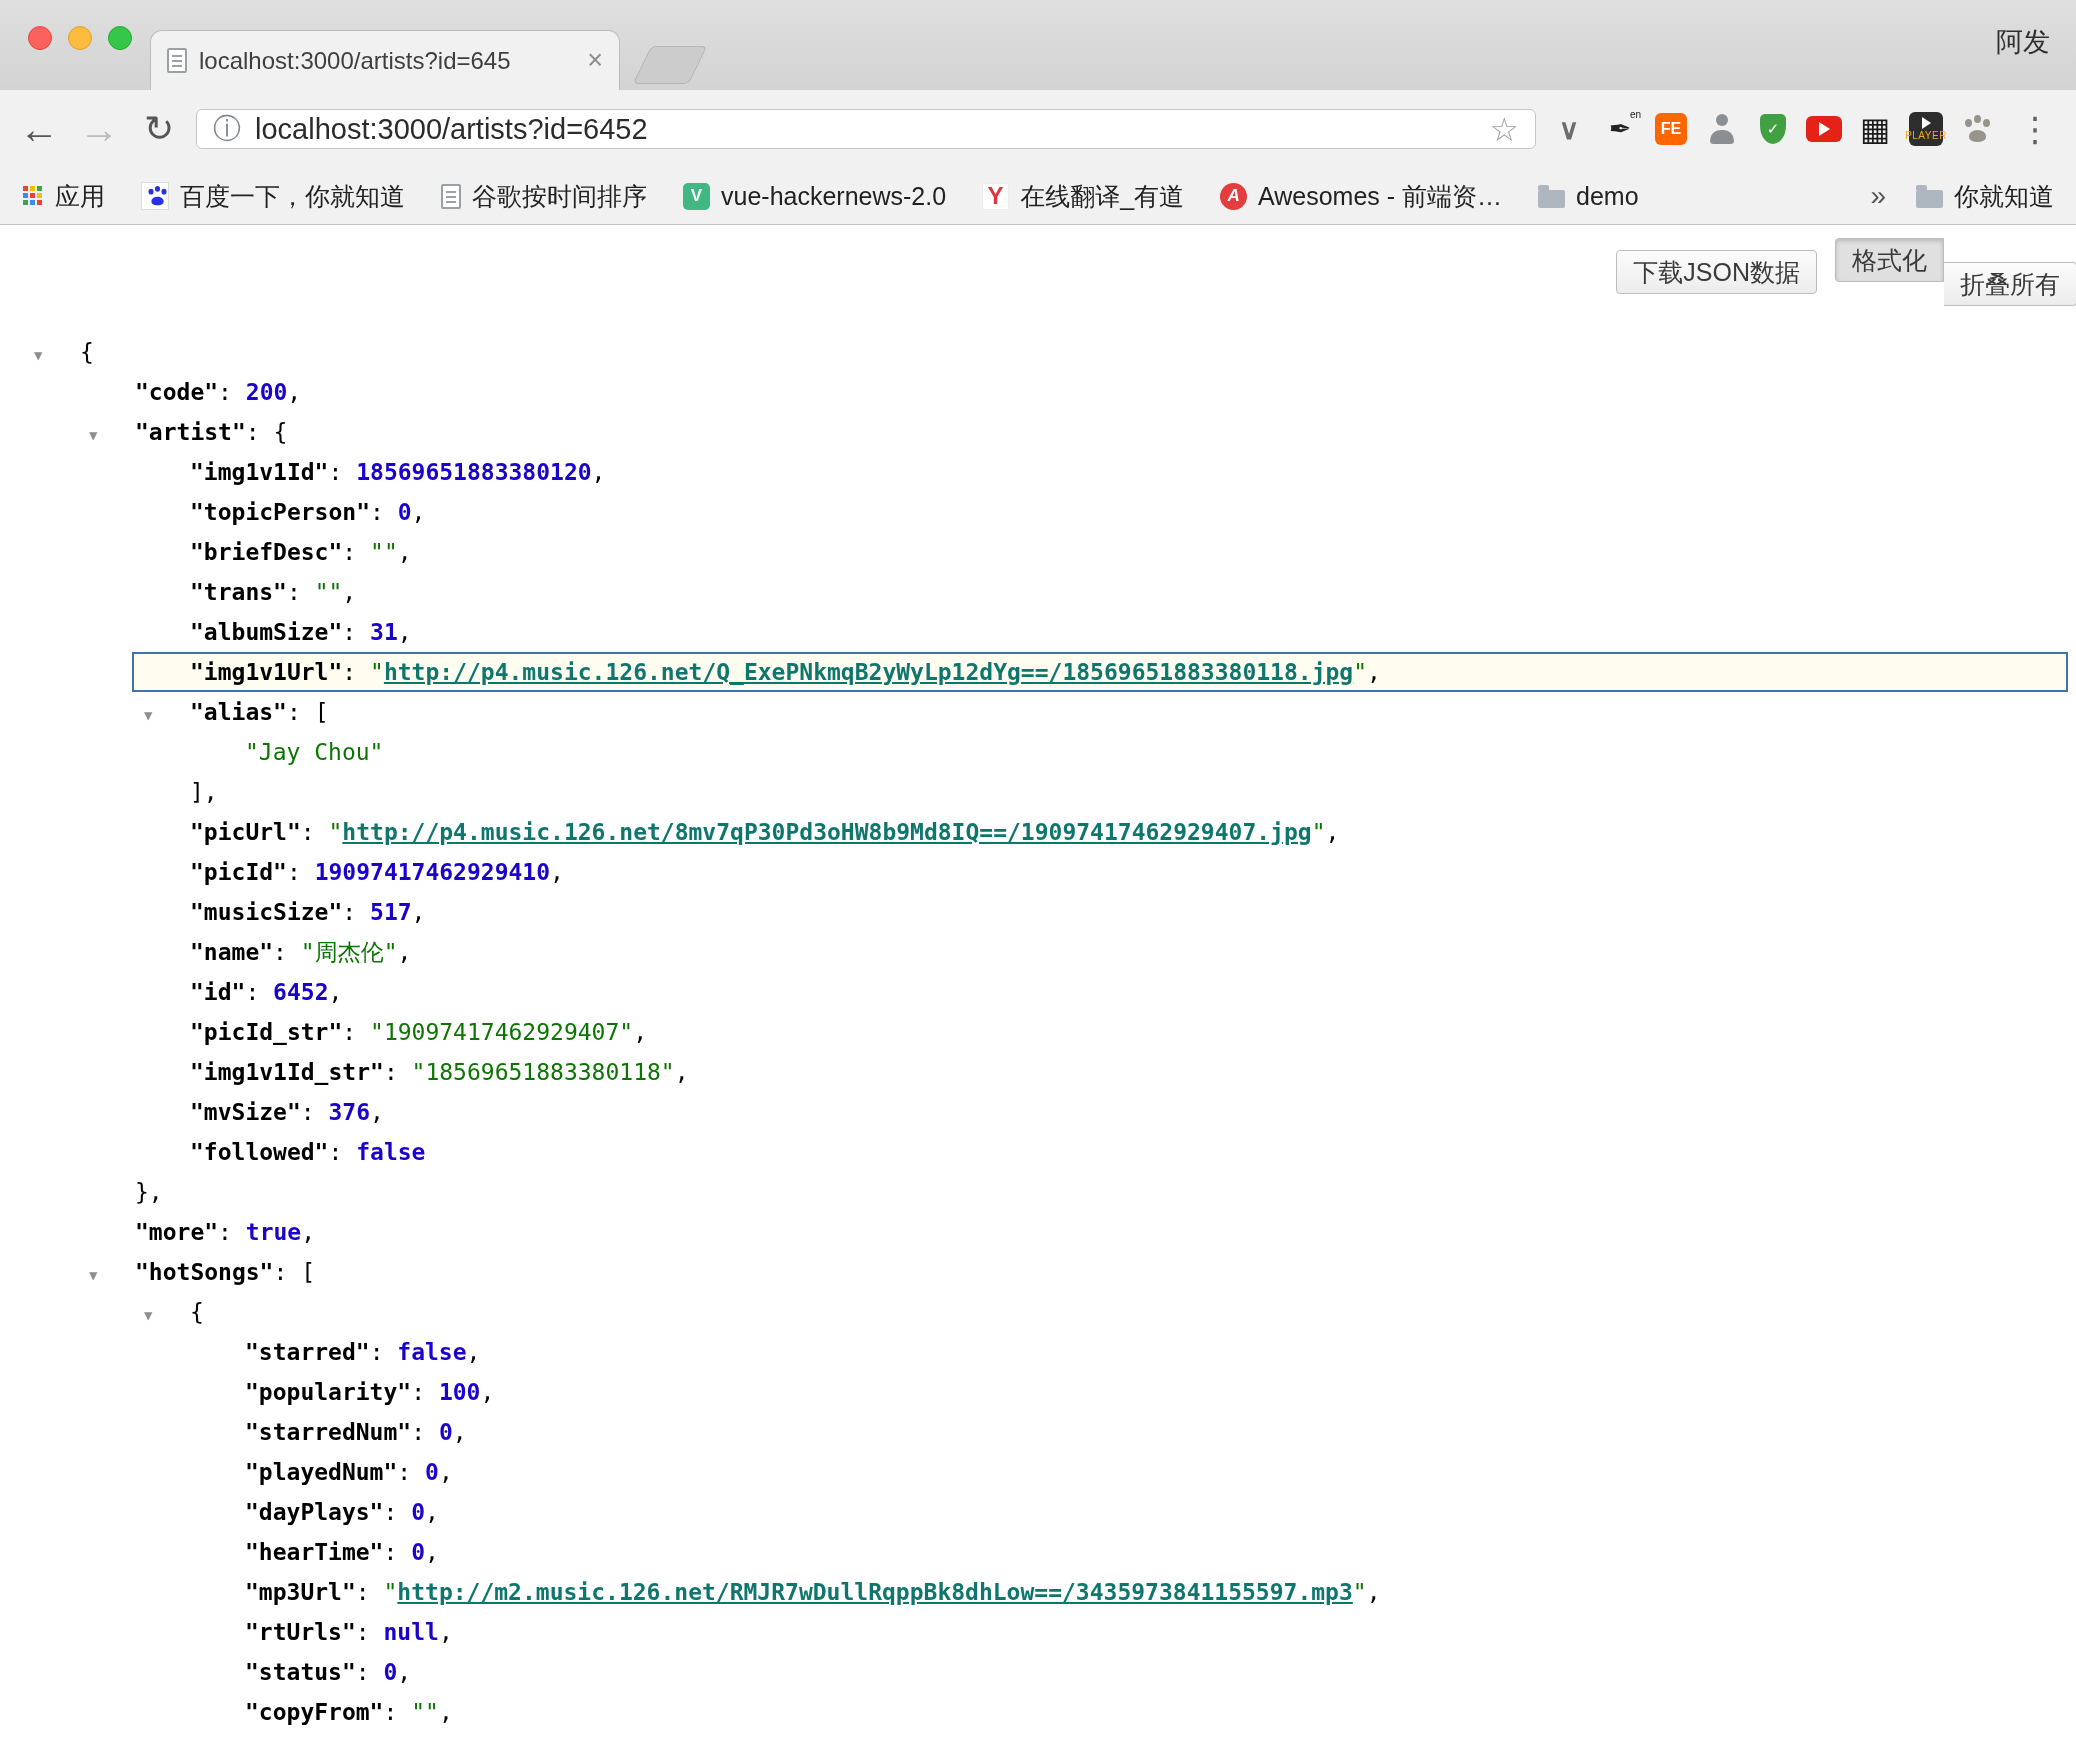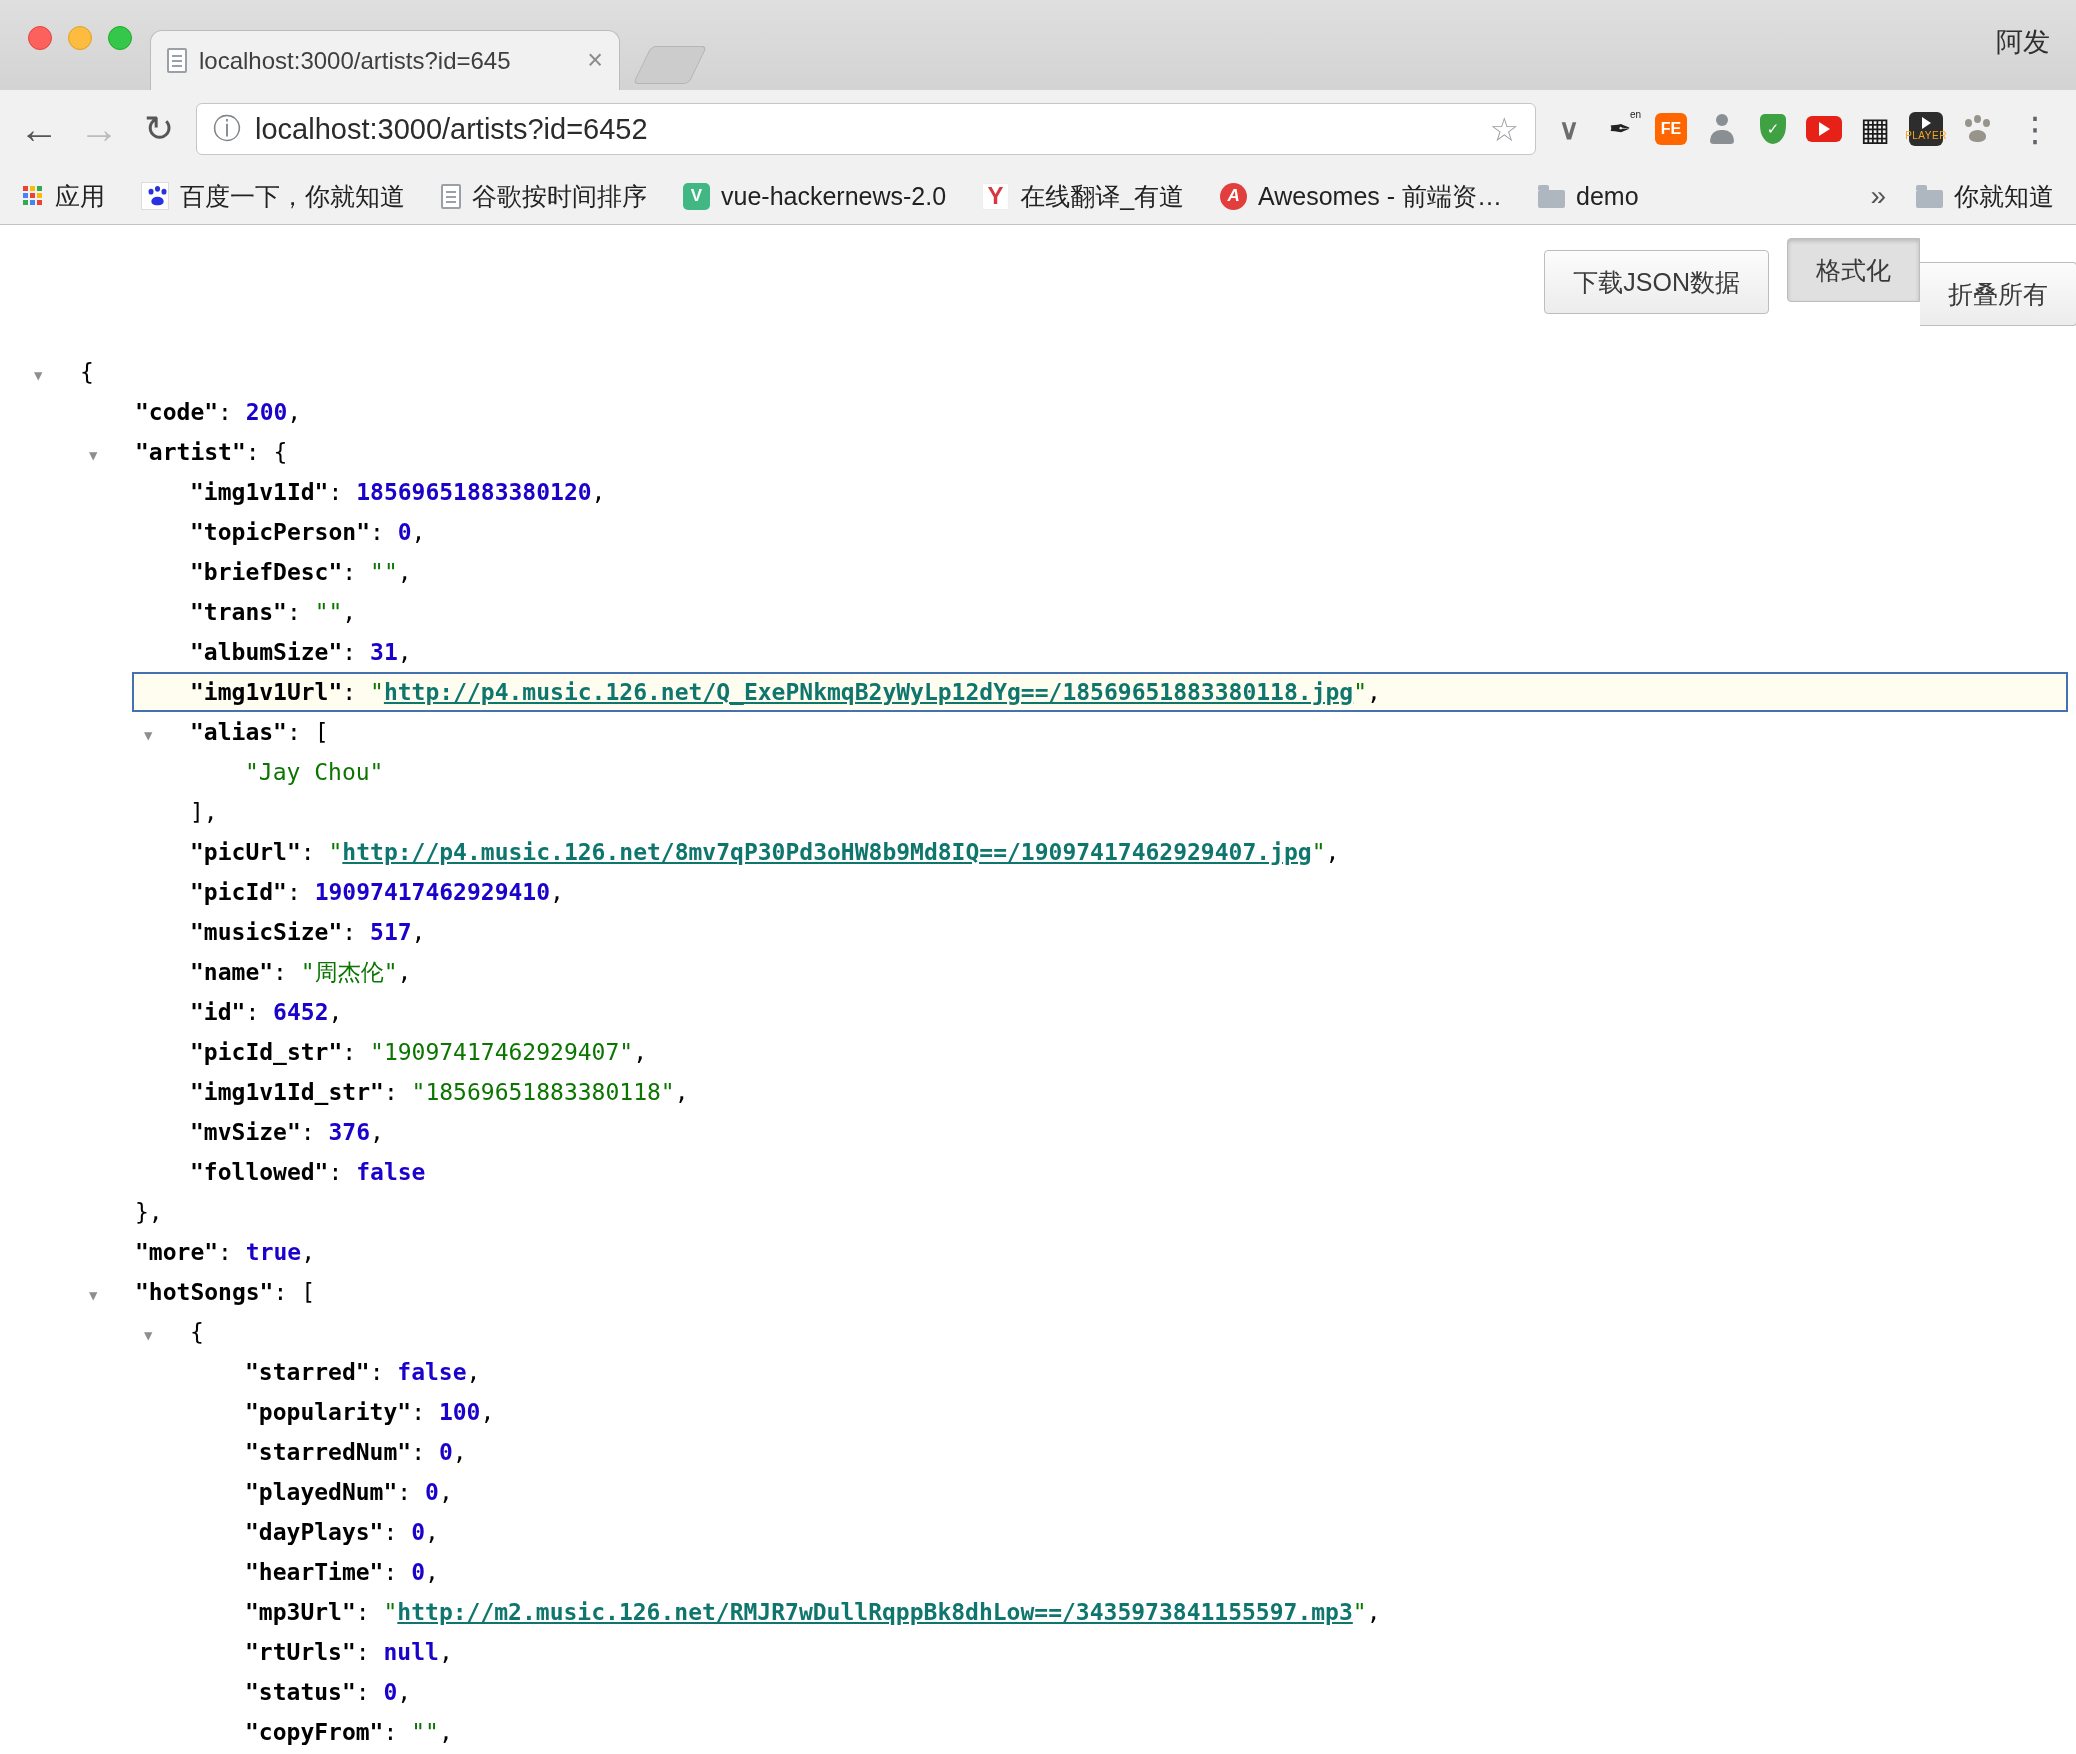--- a/index.html
+++ b/index.html
@@ -24,21 +24,21 @@
             transform:skewX(-26deg); border-radius:5px; margin:0 0 6px 22px; }
   .profile { position:absolute; right:26px; top:24px; font-size:27px; color:#2f2f2f; }
 
   
   .toolbar { height:78px; background:#f1f1f1; display:flex; align-items:center;
              padding:0 16px; gap:14px; }
   .nav { width:46px; text-align:center; cursor:pointer; line-height:1; }
   .nav-back::before  { content:"←"; font-size:40px; color:#565656; }
   .nav-fwd::before   { content:"→"; font-size:40px; color:#bcbcbc; }
   .nav-reload::before{ content:"↻"; font-size:36px; color:#565656; }
-  .omnibox { flex:1; min-width:0; height:52px; background:#fff; border:1px solid #c6c6c6;
+  .omnibox { flex:1; min-width:0; height:40px; background:#fff; border:1px solid #c6c6c6;
              border-radius:6px; display:flex; align-items:center; padding:0 16px; gap:14px; }
   .info-icon::before { content:"ⓘ"; font-size:28px; color:#80868b; }
   .url-text { font-size:29px; color:#2b2b2b; white-space:nowrap; overflow:hidden; }
   .star { margin-left:auto; cursor:pointer; }
   .star::before { content:"☆"; font-size:33px; color:#9aa0a6; }
   .ext-row { display:flex; align-items:center; gap:13px; }
   .ext { width:38px; height:38px; display:flex; align-items:center; justify-content:center;
          position:relative; cursor:pointer; }
   .vmark { font-size:28px; font-weight:bold; color:#6d6d6d; }
   .pen::before { content:"✒"; font-size:27px; color:#222; }
@@ -100,21 +100,21 @@
   .folder-shape { width:27px; height:18px; background:#aeb6bf; border-radius:2px;
                position:relative; margin-top:5px; }
   .folder-shape::before { content:""; position:absolute; top:-5px; left:0; width:11px; height:5px;
                background:#aeb6bf; border-radius:2px 2px 0 0; }
   .bm-right { margin-left:auto; display:flex; align-items:center; gap:30px; }
   .overflow-chevron { font-size:28px; color:#555; cursor:pointer; }
 
   
   .content { position:relative; height:1541px; overflow:hidden; }
   .viewer-buttons { display:flex; justify-content:flex-end; align-items:center; padding-top:13px; }
-  .btn { height:64px; padding:0 28px; font-size:25px; color:#3a3a3a; cursor:pointer;
+  .btn { height:44px; padding:0 16px; font-size:25px; color:#3a3a3a; cursor:pointer;
          border:1px solid #bdbdbd; background:linear-gradient(#fcfcfc,#ececec);
          border-radius:4px; font-family:inherit; }
   .btn-download { margin-right:18px; }
   .btn-group { display:inline-flex; margin-right:-1px; }
   .btn-group .btn:first-child { border-radius:4px 0 0 4px; }
   .btn-group .btn:last-child { border-radius:0 4px 4px 0; border-left:none;margin-top:24px; }
   .btn.pressed { background:#e0e0e0; box-shadow:inset 0 2px 4px rgba(0,0,0,.18); }
 
   
   #json-tree { margin-top:26px; font-family:"DejaVu Sans Mono", monospace;

